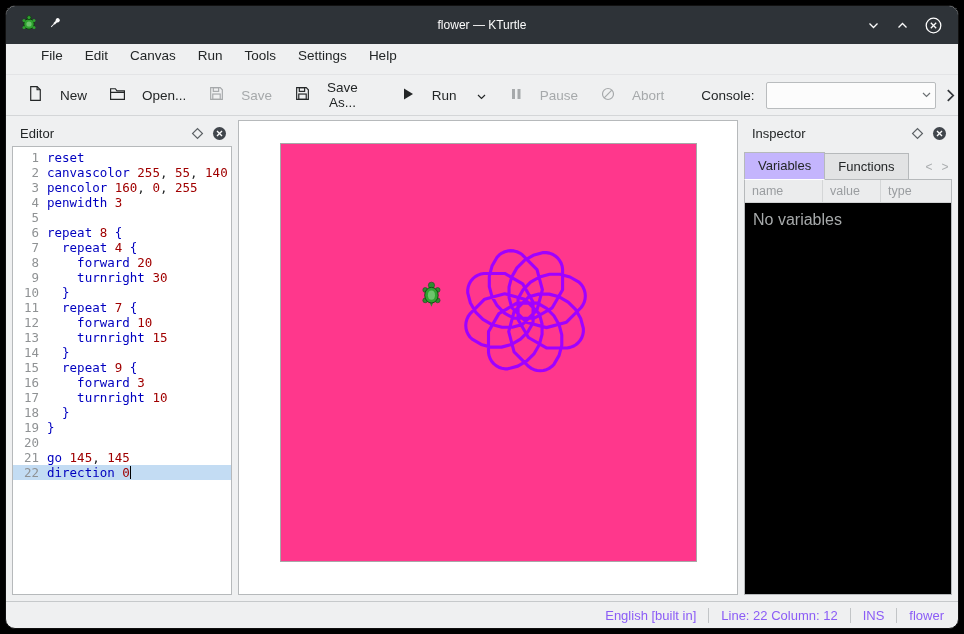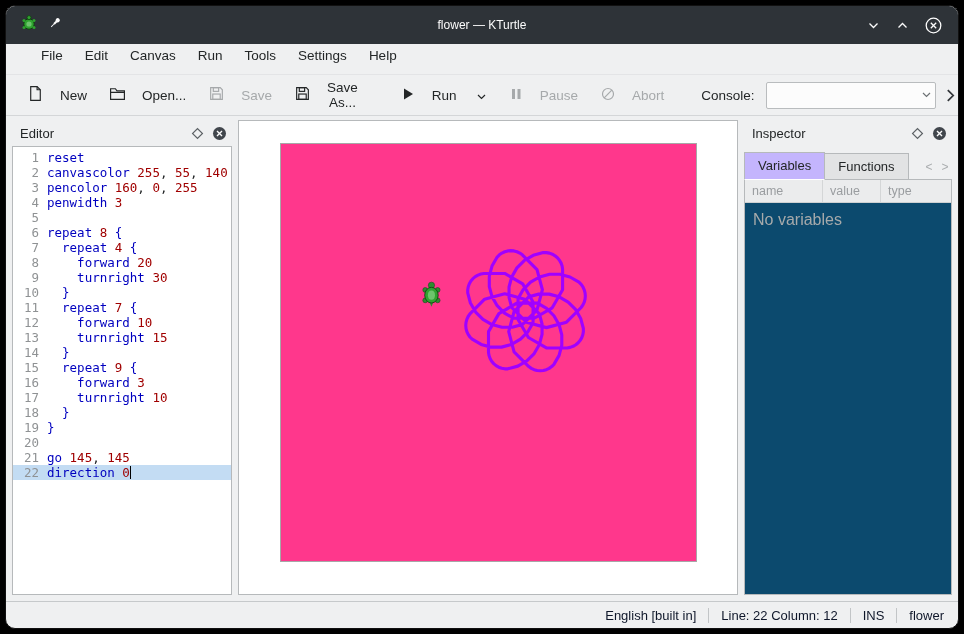--- a/index.html
+++ b/index.html
@@ -47,29 +47,29 @@
   
   .canvas-wrap{flex:1;border:1px solid #b6b9bb;background:#fff;display:flex;justify-content:center;align-items:flex-start;padding-top:22px;min-width:0}
   .canvas-svg{border:1px solid #a7a7a7;display:block}
   
   .inspector-body{flex:1;display:flex;flex-direction:column;padding-top:6px;min-height:0}
   .tabs-row{display:flex;align-items:flex-end;height:27px;flex:0 0 auto}
   .tab{font-size:13px;color:#232627;padding:5px 13px 5px 13px;background:#e2e3e4;border:1px solid #b6b9bb;border-bottom:none;margin-right:-1px}
   .tab.active{background:#c4b5fd;position:relative;z-index:2;padding-bottom:6px;margin-bottom:-1px;border-bottom:1px solid #fff}
   .tab-scroll{width:14px;text-align:center;color:#aaadaf;font-size:12px;padding-bottom:5px;margin-left:2px}
   .tabs-spacer{flex:1}
-  .table-box{flex:1;border:1px solid #b6b9bb;background:#0c4a6e;display:flex;flex-direction:column;min-height:0}
+  .table-box{flex:1;border:1px solid #b6b9bb;background:#000000;display:flex;flex-direction:column;min-height:0}
   .table-header{display:flex;background:#ebeced;border-bottom:1px solid #cfd1d2;flex:0 0 auto}
   .col{font-size:12.5px;color:#9a9da0;padding:4px 7px;border-right:1px solid #d4d6d7}
   .col:nth-child(1){width:78px;box-sizing:border-box}
   .col:nth-child(2){width:58px;box-sizing:border-box}
   .col:nth-child(3){flex:1;border-right:none}
   .table-body{padding:8px;font-size:16px;color:#a7aaab}
   
-  .statusbar{height:26px;border-top:1px solid #c6c9cb;display:flex;align-items:center;justify-content:flex-end;gap:12px;padding-right:14px;font-size:13px;color:#0f172a;flex:0 0 auto}
+  .statusbar{height:26px;border-top:1px solid #c6c9cb;display:flex;align-items:center;justify-content:flex-end;gap:12px;padding-right:14px;font-size:13px;color:#8b5cf6;flex:0 0 auto}
   .ssep{width:1px;height:15px;background:#c2c5c7}
 </style>
 </head>
 <body>
 
 <div class="window">
 
   <div class="titlebar">
     <div class="tb-left">
       <span>

